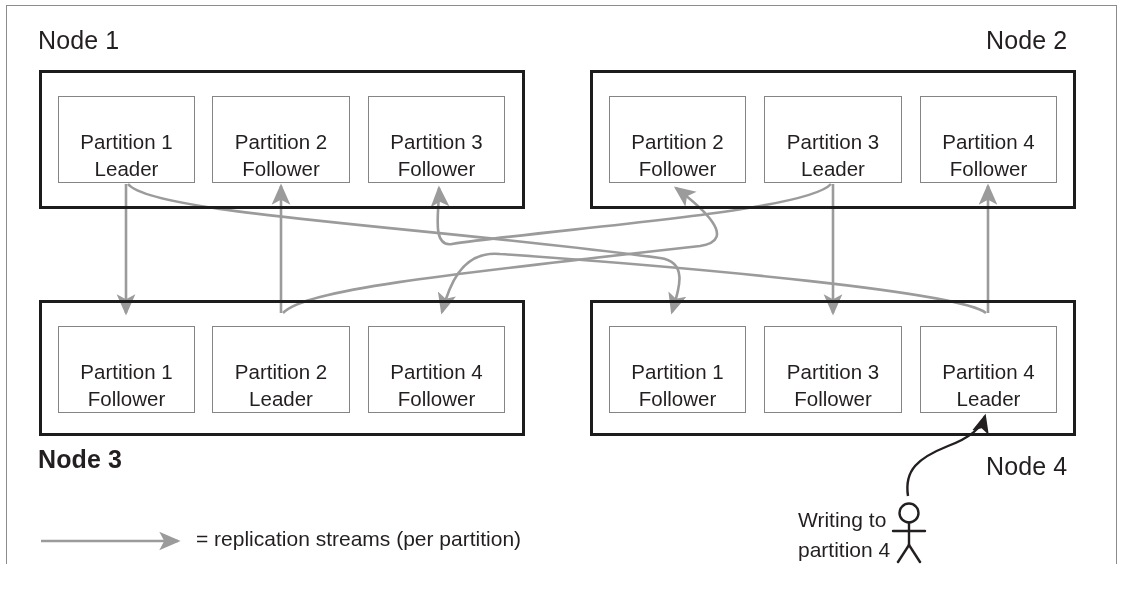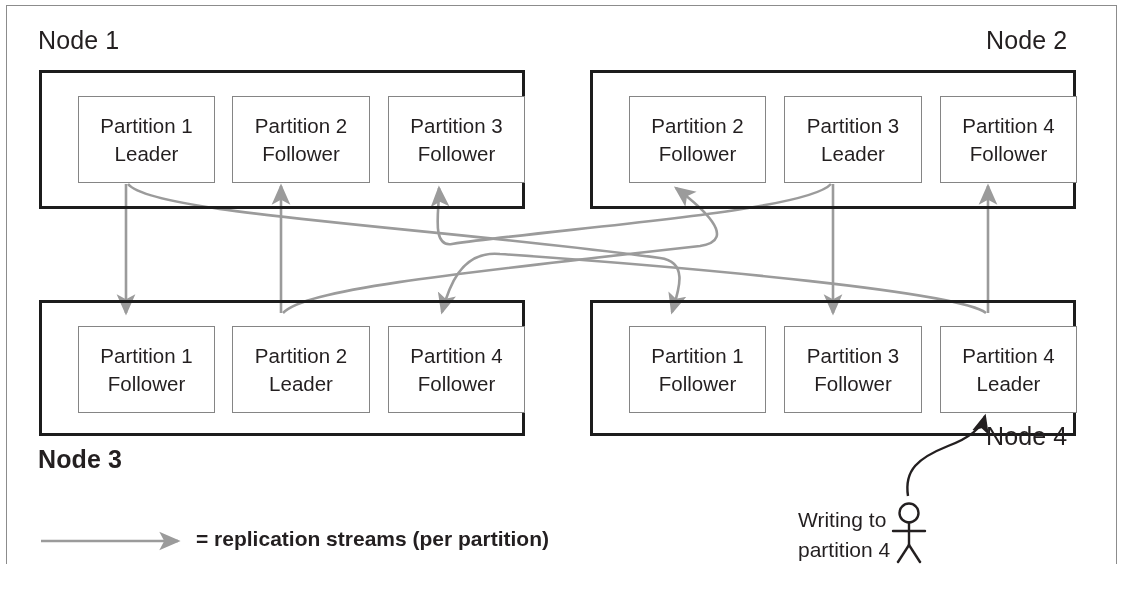--- a/index.html
+++ b/index.html
@@ -57,39 +57,37 @@
   }
   
   .partition-box {
     position: absolute;
     border: 1.5px solid #858585;
     box-sizing: border-box;
     background: #ffffff;
     display: flex;
     flex-direction: column;
     align-items: center;
-    justify-content: center;
+    justify-content: flex-end;
     font-size: 20.5px;
     color: #231f20;
     line-height: 1.32;
-    margin-left: 20px;
   }
   .partition-box .p-line {
     white-space: nowrap;
   }
   
   .legend-text {
     position: absolute;
     left: 196px;
     top: 528px;
     font-size: 21px;
     color: #231f20;
     white-space: nowrap;
     line-height: 1;
-    font-weight: bold;
   }
   
   .writer-text {
     position: absolute;
     left: 781px;
     top: 505px;
     font-size: 21px;
     color: #231f20;
     line-height: 1.45;
     text-align: left;
@@ -207,21 +205,21 @@
   </div>
   <div class="partition-box" style="left:764px; top:326px; width:138px; height:87px;">
     <span class="p-line">Partition 3</span>
     <span class="p-line">Follower</span>
   </div>
   <div class="partition-box" style="left:920px; top:326px; width:137px; height:87px;">
     <span class="p-line">Partition 4</span>
     <span class="p-line">Leader</span>
   </div>
 
-  <div class="node-label" style="left:986px; top:424px;">Node 4</div>
+  <div class="node-label" style="left:986px; top:454px;">Node 4</div>
 
   <div class="legend-text">= replication streams (per partition)</div>
 
   <div class="writer-text">
     <div>Writing to</div>
     <div>partition 4</div>
   </div>
 
 </div>
 

